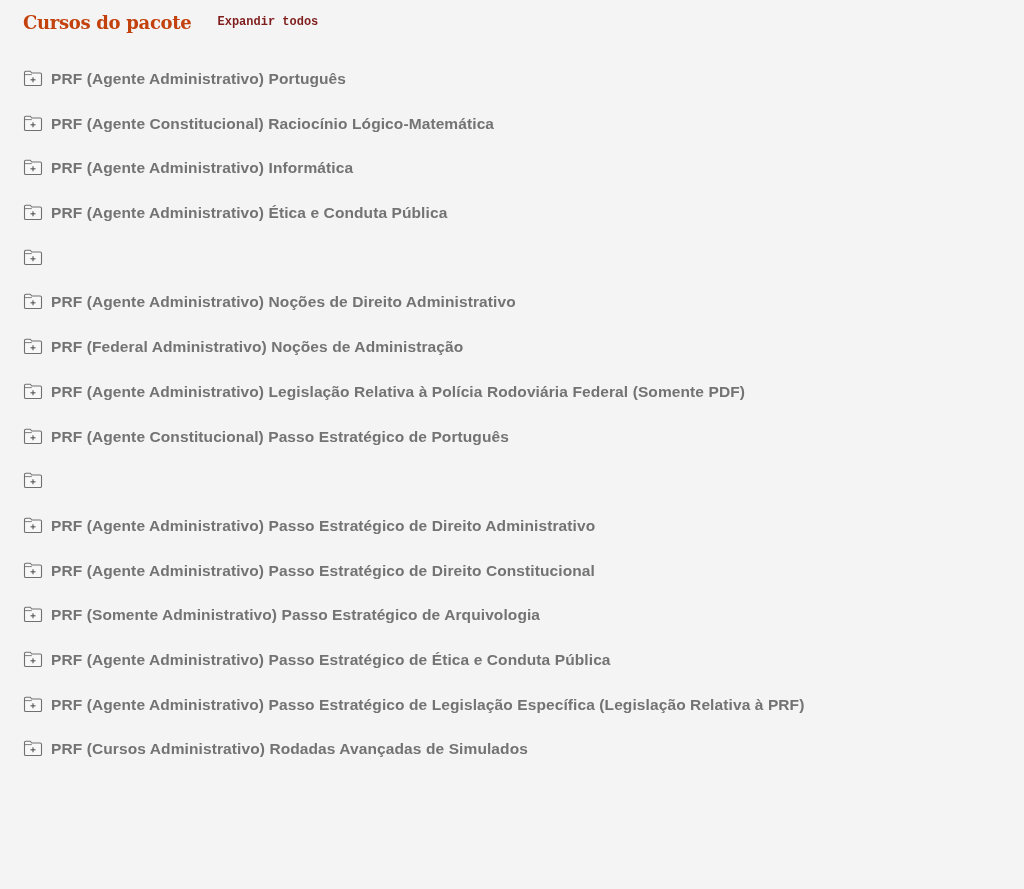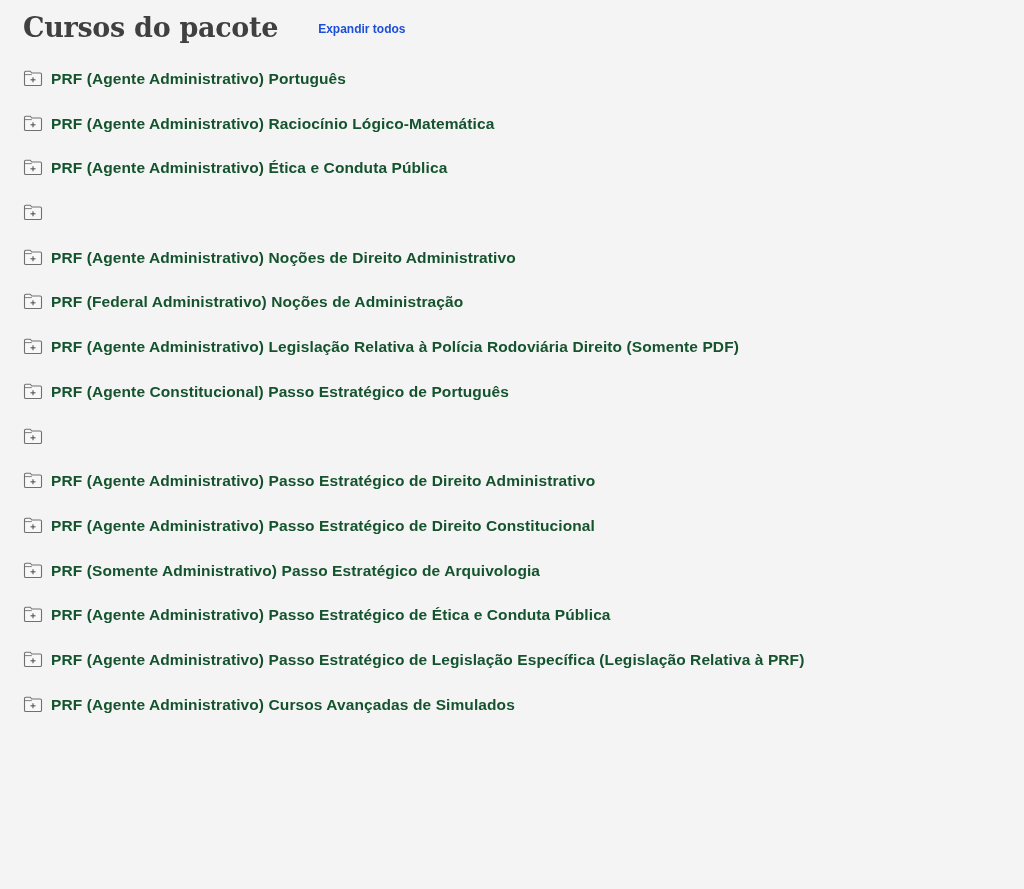--- a/index.html
+++ b/index.html
@@ -18,34 +18,35 @@
     .header {
       position: absolute;
       left: 23px;
       top: 12px;
       display: flex;
       align-items: baseline;
     }
     .page-title {
       font-family: "DejaVu Serif", serif;
       font-weight: bold;
-      font-size: 27px;
-      color: #404040;
+      font-size: 18px;
+      color: #c2410c;
       margin: 0;
       letter-spacing: -0.3px;
     }
     .expand-all {
-      margin-left: 40px;
+      margin-left: 26px;
       font-size: 12px;
       font-weight: bold;
-      color: #1d4ed8;
+      color: #7f1d1d;
       text-decoration: none;
       cursor: pointer;
       position: relative;
       top: -4px;
+      font-family: Liberation Mono, monospace;
     }
     .course-list {
       position: absolute;
       left: 23px;
       top: 69px;
       margin: 0;
       padding: 0;
       list-style: none;
     }
     .course-item {
@@ -57,21 +58,21 @@
     .folder-icon {
       width: 20px;
       height: 17px;
       margin-right: 8px;
       margin-top: 1px;
       flex: 0 0 auto;
     }
     .course-label {
       font-size: 15.5px;
       font-weight: bold;
-      color: #14532d;
+      color: #737373;
       line-height: 20px;
       letter-spacing: 0.1px;
       white-space: nowrap;
     }
   </style>
 </head>
 <body>
 
 <div class="header">
   <h1 class="page-title">Cursos do pacote</h1>
@@ -88,21 +89,30 @@
     </svg>
     <span class="course-label">PRF (Agente Administrativo) Português</span>
   </li>
     <li class="course-item">
     <svg class="folder-icon" viewBox="0 0 20 17" xmlns="http://www.w3.org/2000/svg">
       <path d="M1.5 2.5 Q1.5 1.2 2.8 1.2 H7.2 L8.8 3 H17.2 Q18.5 3 18.5 4.3 V14.2 Q18.5 15.5 17.2 15.5 H2.8 Q1.5 15.5 1.5 14.2 Z" fill="#f8f8f8" stroke="#707070" stroke-width="1.1"></path>
       <line x1="1.5" y1="4.6" x2="8.8" y2="4.6" stroke="#707070" stroke-width="0.9"></line>
       <line x1="10" y1="7.3" x2="10" y2="12.3" stroke="#555555" stroke-width="1.1"></line>
       <line x1="7.5" y1="9.8" x2="12.5" y2="9.8" stroke="#555555" stroke-width="1.1"></line>
     </svg>
-    <span class="course-label">PRF (Agente Administrativo) Raciocínio Lógico-Matemática</span>
+    <span class="course-label">PRF (Agente Constitucional) Raciocínio Lógico-Matemática</span>
+  </li>
+    <li class="course-item">
+    <svg class="folder-icon" viewBox="0 0 20 17" xmlns="http://www.w3.org/2000/svg">
+      <path d="M1.5 2.5 Q1.5 1.2 2.8 1.2 H7.2 L8.8 3 H17.2 Q18.5 3 18.5 4.3 V14.2 Q18.5 15.5 17.2 15.5 H2.8 Q1.5 15.5 1.5 14.2 Z" fill="#f8f8f8" stroke="#707070" stroke-width="1.1"></path>
+      <line x1="1.5" y1="4.6" x2="8.8" y2="4.6" stroke="#707070" stroke-width="0.9"></line>
+      <line x1="10" y1="7.3" x2="10" y2="12.3" stroke="#555555" stroke-width="1.1"></line>
+      <line x1="7.5" y1="9.8" x2="12.5" y2="9.8" stroke="#555555" stroke-width="1.1"></line>
+    </svg>
+    <span class="course-label">PRF (Agente Administrativo) Informática</span>
   </li>
     <li class="course-item">
     <svg class="folder-icon" viewBox="0 0 20 17" xmlns="http://www.w3.org/2000/svg">
       <path d="M1.5 2.5 Q1.5 1.2 2.8 1.2 H7.2 L8.8 3 H17.2 Q18.5 3 18.5 4.3 V14.2 Q18.5 15.5 17.2 15.5 H2.8 Q1.5 15.5 1.5 14.2 Z" fill="#f8f8f8" stroke="#707070" stroke-width="1.1"></path>
       <line x1="1.5" y1="4.6" x2="8.8" y2="4.6" stroke="#707070" stroke-width="0.9"></line>
       <line x1="10" y1="7.3" x2="10" y2="12.3" stroke="#555555" stroke-width="1.1"></line>
       <line x1="7.5" y1="9.8" x2="12.5" y2="9.8" stroke="#555555" stroke-width="1.1"></line>
     </svg>
     <span class="course-label">PRF (Agente Administrativo) Ética e Conduta Pública</span>
   </li>
@@ -132,21 +142,21 @@
     </svg>
     <span class="course-label">PRF (Federal Administrativo) Noções de Administração</span>
   </li>
     <li class="course-item">
     <svg class="folder-icon" viewBox="0 0 20 17" xmlns="http://www.w3.org/2000/svg">
       <path d="M1.5 2.5 Q1.5 1.2 2.8 1.2 H7.2 L8.8 3 H17.2 Q18.5 3 18.5 4.3 V14.2 Q18.5 15.5 17.2 15.5 H2.8 Q1.5 15.5 1.5 14.2 Z" fill="#f8f8f8" stroke="#707070" stroke-width="1.1"></path>
       <line x1="1.5" y1="4.6" x2="8.8" y2="4.6" stroke="#707070" stroke-width="0.9"></line>
       <line x1="10" y1="7.3" x2="10" y2="12.3" stroke="#555555" stroke-width="1.1"></line>
       <line x1="7.5" y1="9.8" x2="12.5" y2="9.8" stroke="#555555" stroke-width="1.1"></line>
     </svg>
-    <span class="course-label">PRF (Agente Administrativo) Legislação Relativa à Polícia Rodoviária Direito (Somente PDF)</span>
+    <span class="course-label">PRF (Agente Administrativo) Legislação Relativa à Polícia Rodoviária Federal (Somente PDF)</span>
   </li>
     <li class="course-item">
     <svg class="folder-icon" viewBox="0 0 20 17" xmlns="http://www.w3.org/2000/svg">
       <path d="M1.5 2.5 Q1.5 1.2 2.8 1.2 H7.2 L8.8 3 H17.2 Q18.5 3 18.5 4.3 V14.2 Q18.5 15.5 17.2 15.5 H2.8 Q1.5 15.5 1.5 14.2 Z" fill="#f8f8f8" stroke="#707070" stroke-width="1.1"></path>
       <line x1="1.5" y1="4.6" x2="8.8" y2="4.6" stroke="#707070" stroke-width="0.9"></line>
       <line x1="10" y1="7.3" x2="10" y2="12.3" stroke="#555555" stroke-width="1.1"></line>
       <line x1="7.5" y1="9.8" x2="12.5" y2="9.8" stroke="#555555" stroke-width="1.1"></line>
     </svg>
     <span class="course-label">PRF (Agente Constitucional) Passo Estratégico de Português</span>
   </li>
@@ -203,15 +213,15 @@
     </svg>
     <span class="course-label">PRF (Agente Administrativo) Passo Estratégico de Legislação Específica (Legislação Relativa à PRF)</span>
   </li>
     <li class="course-item">
     <svg class="folder-icon" viewBox="0 0 20 17" xmlns="http://www.w3.org/2000/svg">
       <path d="M1.5 2.5 Q1.5 1.2 2.8 1.2 H7.2 L8.8 3 H17.2 Q18.5 3 18.5 4.3 V14.2 Q18.5 15.5 17.2 15.5 H2.8 Q1.5 15.5 1.5 14.2 Z" fill="#f8f8f8" stroke="#707070" stroke-width="1.1"></path>
       <line x1="1.5" y1="4.6" x2="8.8" y2="4.6" stroke="#707070" stroke-width="0.9"></line>
       <line x1="10" y1="7.3" x2="10" y2="12.3" stroke="#555555" stroke-width="1.1"></line>
       <line x1="7.5" y1="9.8" x2="12.5" y2="9.8" stroke="#555555" stroke-width="1.1"></line>
     </svg>
-    <span class="course-label">PRF (Agente Administrativo) Cursos Avançadas de Simulados</span>
+    <span class="course-label">PRF (Cursos Administrativo) Rodadas Avançadas de Simulados</span>
   </li>
   </ul>
 
 </body></html>

